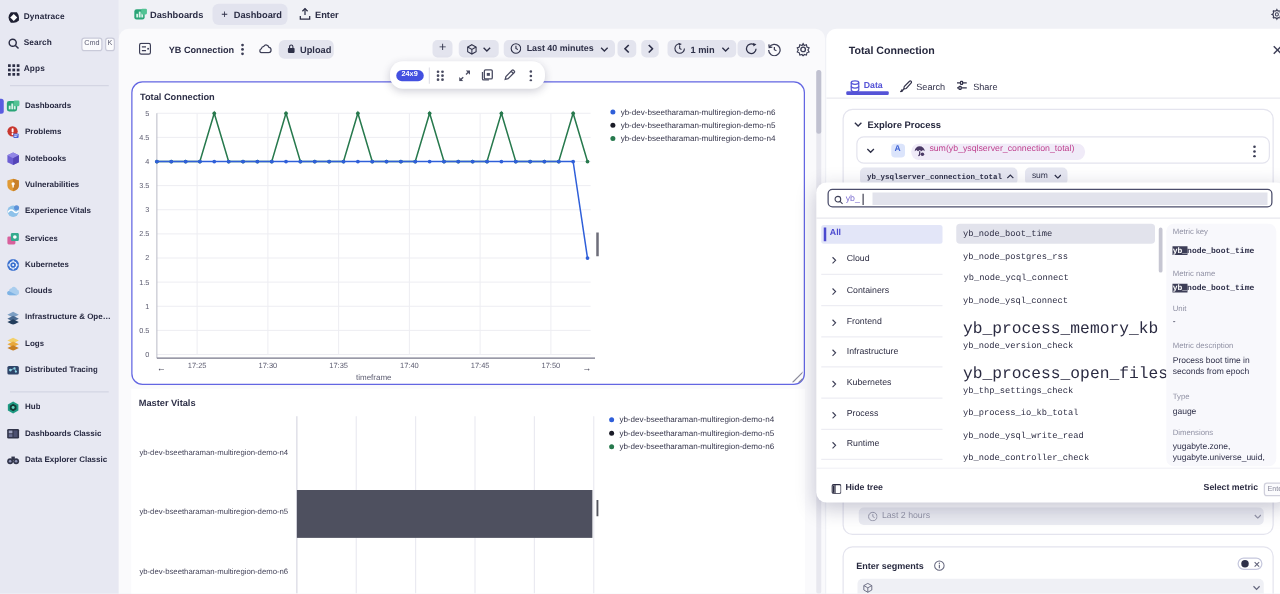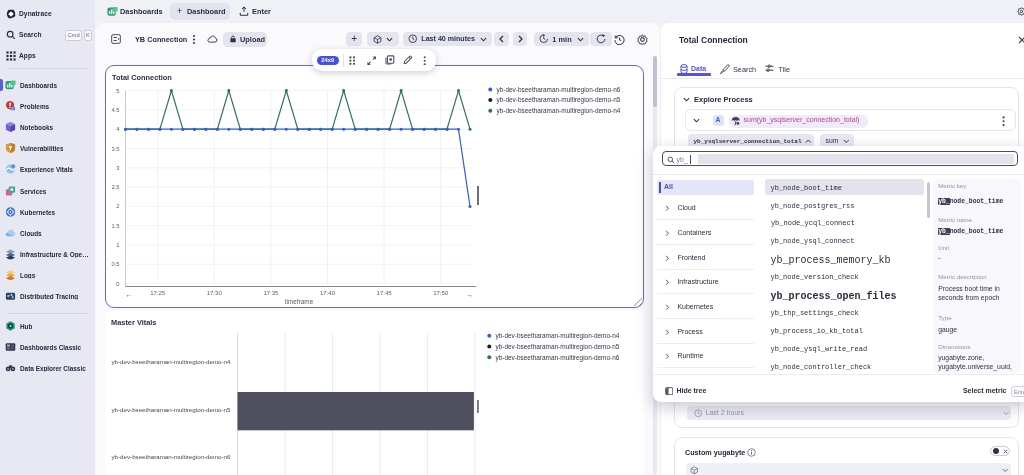--- a/index.html
+++ b/index.html
@@ -565,21 +565,21 @@
   <svg class="abs" style="left:104px;top:41px;" width="9" height="9" viewBox="0 0 9 9">
       <g stroke="#32324a" stroke-width="1" fill="none">
         <line x1="0.6" y1="2.2" x2="3.4" y2="2.2"></line>
         <line x1="5" y1="2.2" x2="8.4" y2="2.2"></line>
         <line x1="0.6" y1="6.2" x2="2.2" y2="6.2"></line>
         <line x1="3.8" y1="6.2" x2="8.4" y2="6.2"></line>
         <rect x="3.4" y="1" width="1.7" height="2.4" rx="0.5"></rect>
         <rect x="2.2" y="5" width="1.7" height="2.4" rx="0.5"></rect>
       </g>
     </svg>
-  <div class="abs" style="left:117.5px;top:41.8px;font-size:7.3px;font-weight:400;color:#32324a;">Tile</div>
+  <div class="abs" style="left:117.5px;top:41.8px;font-size:7.3px;font-weight:400;color:#32324a;">Share</div>
   <div class="abs" style="left:16.4px;top:50.4px;width:34px;height:2.2px;background:#5553d7;border-radius:1px;"></div>
   <div class="abs" style="left:0;top:55.3px;width:363px;height:1px;background:#e9e9f0;"></div>
 
   <div class="abs" style="left:12.5px;top:64px;width:345.5px;height:341px;border:1px solid #e4e4ee;border-radius:8px;">
     <svg class="abs" style="left:8px;top:9px;" width="7" height="5" viewBox="0 0 8 5">
         <polyline points="1,1 4,4 7,1" fill="none" stroke="#2e3048" stroke-width="1.2"></polyline>
       </svg>
     <div class="abs" style="left:19.5px;top:7px;font-size:7.5px;font-weight:700;color:#26283e;">Explore Process</div>
     <div class="abs" style="left:10.5px;top:21px;width:331px;height:21.5px;border:1px solid #e4e4ee;border-radius:6px;">
       <svg class="abs" style="left:7px;top:8px;" width="7" height="5" viewBox="0 0 8 5">
@@ -619,21 +619,21 @@
           <polyline points="6,3.2 6,6 8,7.2" fill="none" stroke="#9596a8" stroke-width="1.1"></polyline>
         </svg>
       <div class="abs" style="left:19px;top:3.6px;font-size:7px;color:#9596a8;">Last 2 hours</div>
       <svg class="abs" style="left:316px;top:5.2px;" width="6.5" height="4.5" viewBox="0 0 8 5">
           <polyline points="1,1 4,4 7,1" fill="none" stroke="#9596a8" stroke-width="1.2"></polyline>
         </svg>
     </div>
   </div>
 
   <div class="abs" style="left:12.5px;top:413.5px;width:345.5px;height:46px;border:1px solid #e4e4ee;border-radius:8px;">
-    <div class="abs" style="left:10.5px;top:10.4px;font-size:7.2px;font-weight:700;color:#26283e;">Custom yugabyte</div>
+    <div class="abs" style="left:10.5px;top:10.4px;font-size:7.2px;font-weight:700;color:#26283e;">Enter segments</div>
     <svg class="abs" style="left:72.5px;top:10.2px;" width="9" height="9" viewBox="0 0 10 10">
         <circle cx="5" cy="5" r="4.2" fill="none" stroke="#63657c" stroke-width="0.9"></circle>
         <circle cx="5" cy="2.9" r="0.6" fill="#63657c"></circle>
         <rect x="4.5" y="4.2" width="1" height="3.2" fill="#63657c"></rect>
       </svg>
     <div class="abs" style="left:315.8px;top:8.2px;width:20px;height:10.4px;border:1px solid #c6c8dd;border-radius:5.5px;background:#fff;">
       <div class="abs" style="left:1.4px;top:1.2px;width:6.4px;height:6.4px;border-radius:50%;background:#2e3048;"></div>
       <svg class="abs" style="left:11.5px;top:2.3px;" width="5" height="5" viewBox="0 0 5 5">
           <g stroke="#63657c" stroke-width="0.9">
             <line x1="0.7" y1="0.7" x2="4.3" y2="4.3"></line>
@@ -715,23 +715,23 @@
 <div class="abs" style="left:20px;top:8.8px;font-size:7px;color:#2c2c42;">Runtime</div>
       </div>
 </div>
 
   <div class="abs" style="left:112.4px;top:33.6px;width:159.2px;height:15.8px;background:#e2e3ec;border-radius:3px;"></div>
   <div id="mlist">
 <div class="abs mono" style="left:117.6px;top:37.8px;font-size:7px;color:#2b2b42;">yb_node_boot_time</div>
 <div class="abs mono" style="left:117.6px;top:55.7px;font-size:7px;color:#2b2b42;">yb_node_postgres_rss</div>
 <div class="abs mono" style="left:118px;top:73.6px;font-size:7px;color:#2b2b42;">yb_node_ycql_connect</div>
 <div class="abs mono" style="left:117.6px;top:91.5px;font-size:7px;color:#2b2b42;">yb_node_ysql_connect</div>
-<div class="abs mono" style="left:117.6px;top:109.4px;font-size:10px;color:#2b2b42;">yb_process_memory_kb</div>
+<div class="abs mono" style="left:117.6px;top:109.4px;font-size:13px;color:#2b2b42;">yb_process_memory_kb</div>
 <div class="abs mono" style="left:117.6px;top:127.3px;font-size:7px;color:#2b2b42;">yb_node_version_check</div>
-<div class="abs mono" style="left:117.6px;top:145.2px;font-size:10px;color:#2b2b42;font-weight:bold;">yb_process_open_files</div>
+<div class="abs mono" style="left:117.6px;top:145.2px;font-size:13px;color:#2b2b42;">yb_process_open_files</div>
 <div class="abs mono" style="left:117.6px;top:163.1px;font-size:7px;color:#2b2b42;">yb_thp_settings_check</div>
 <div class="abs mono" style="left:117.6px;top:181.0px;font-size:7px;color:#2b2b42;">yb_process_io_kb_total</div>
 <div class="abs mono" style="left:117.6px;top:198.9px;font-size:7px;color:#2b2b42;">yb_node_ysql_write_read</div>
 <div class="abs mono" style="left:117.6px;top:216.8px;font-size:7px;color:#2b2b42;">yb_node_controller_check</div>
 </div>
   <div class="abs" style="left:274.3px;top:35.7px;width:3.2px;height:36.5px;background:#c6c6d2;border-radius:2px;"></div>
 
   <div class="abs" style="left:280.1px;top:33.1px;width:88px;height:194.5px;background:#f8f8fc;border-radius:6px;overflow:hidden;">
     <div class="abs dlab" style="left:5.2px;top:3.4px;">Metric key</div>
     <div class="abs dvrow" style="left:5.2px;top:18.5px;"><span class="chip">yb_</span><span class="dval">node_boot_time</span></div>

